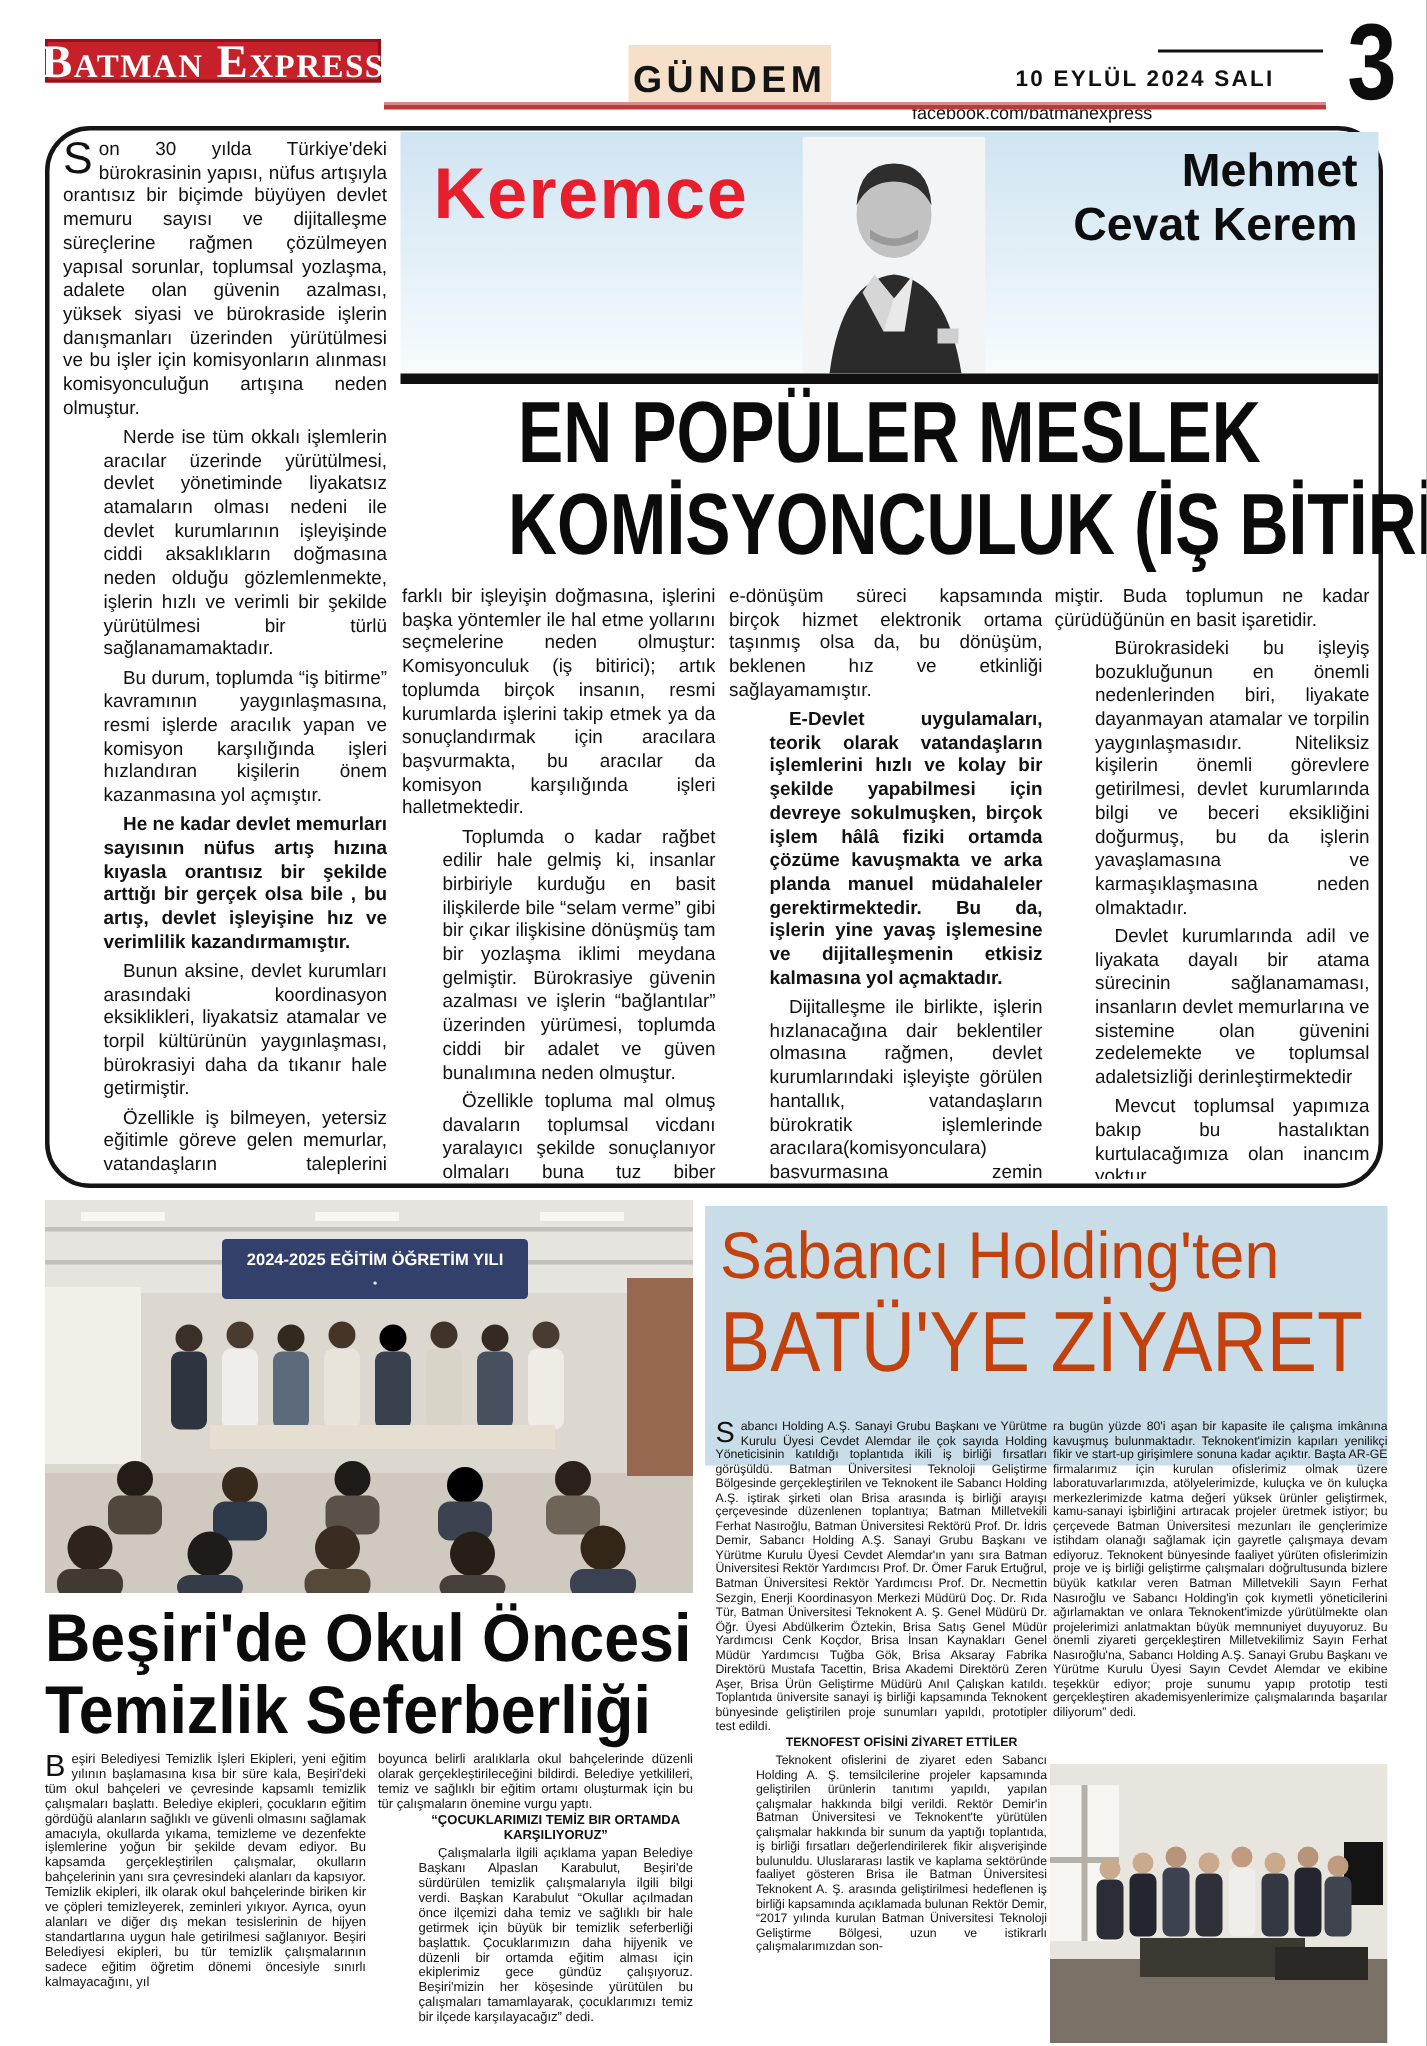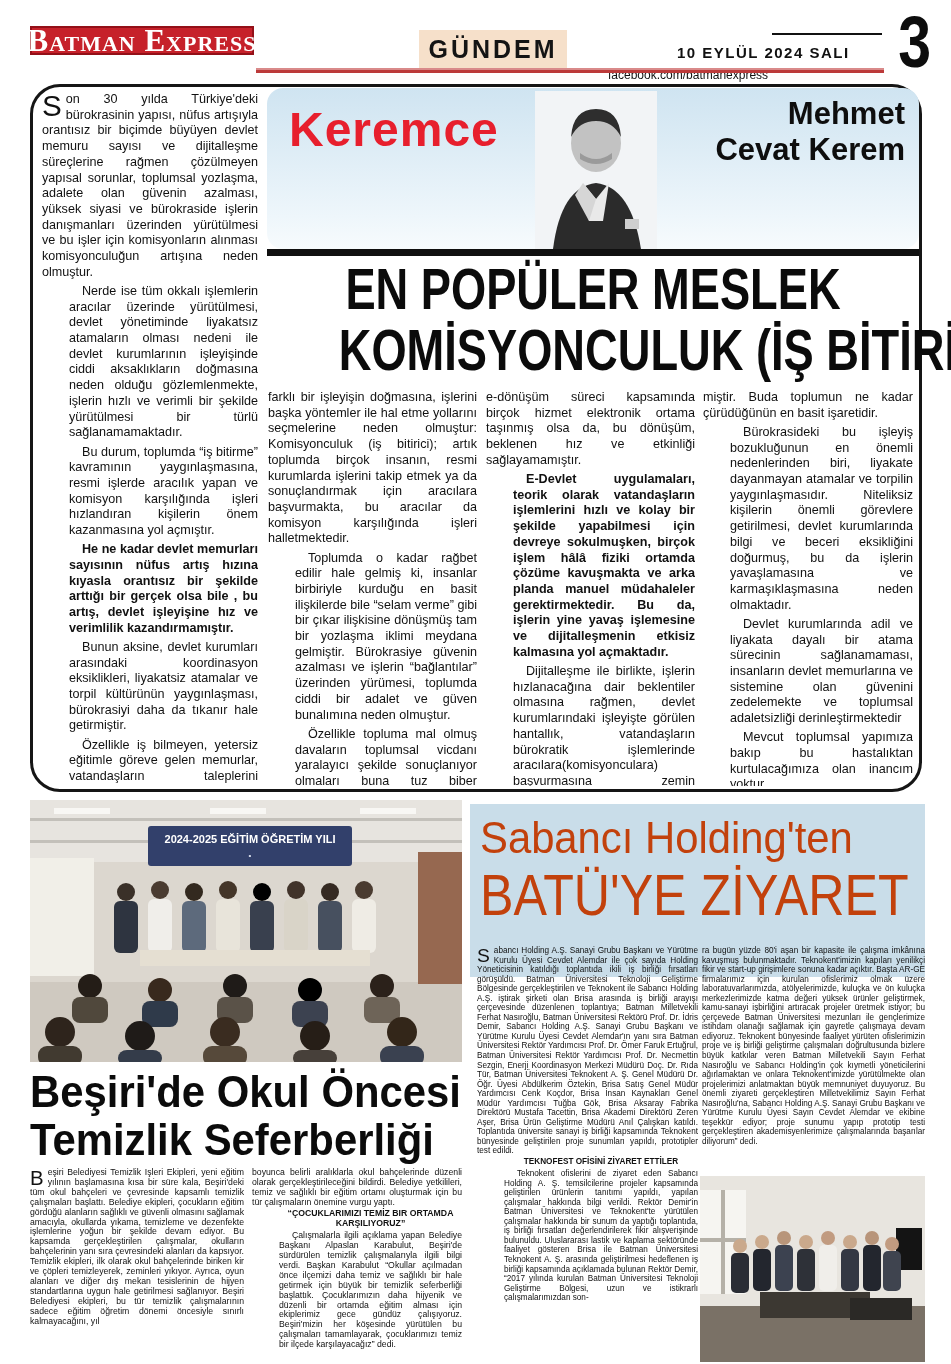--- a/index.html
+++ b/index.html
@@ -13,22 +13,22 @@
   .logo-box {
     position:absolute; left:30px; top:26px; width:224px; height:29px;
     background:#c6212a; border:2px solid #931018;
     display:flex; align-items:center; justify-content:center;
   }
   .logo-text {
     color:#fff; font-family:"Liberation Serif", serif; font-weight:bold;
     font-variant:small-caps; font-size:31px; letter-spacing:1px; white-space:nowrap;
   }
   .gundem-box {
-    position:absolute; left:419px; top:30px; width:148px; height:38px;
-    background:#f6e0ca; display:flex; align-items:center; justify-content:center;
+    position:absolute; left:419px; top:30px; width:135px; height:38px;
+    background:#f6e0ca; display:flex; align-items:flex-end; justify-content:center;
     font-size:25px; font-weight:bold; letter-spacing:3px; color:#141414;
   }
   .fb-text { position:absolute; left:608px; top:24px; font-size:12px; color:#111;margin-top:44px; }
   .fb-rule { position:absolute; left:772px; top:33px; width:110px; height:2px; background:#111; }
   .date-text { position:absolute; left:632px; top:44px; font-size:15px; font-weight:bold; letter-spacing:1.5px; color:#111;margin-left:45px; }
   .page-num {
     position:absolute; right:20px; top:6px; font-size:72px; font-weight:bold;
     color:#0d0d0d; line-height:1; transform:scaleX(.82); transform-origin:right top;
   }
   .red-rule {
@@ -48,21 +48,20 @@
   .col4 { left:703px; top:390px; width:210px; height:396px; }
   .para { margin:0; }
   .para + .para { text-indent:13px; margin-top:.28em;margin-left:27px; }
   .para.bold { font-weight:bold; }
   .para.subhead { font-weight:bold; text-align:center; text-indent:0 !important; margin-top:.15em; }
   .dropcap { float:left; font-size:2.35em; line-height:.82; padding:2px 4px 0 0; }
   
   .keremce-box {
     position:absolute; left:267px; top:88px; width:652px; height:161px;
     background:linear-gradient(#cfe4f1, #eef6fb 80%, #f7fbfd);
-    border-radius:16px;
   }
   .keremce-title {
     position:absolute; left:22px; top:14px; font-size:48px; font-weight:bold;
     color:#e71f2d; letter-spacing:1px;
   }
   .keremce-author {
     position:absolute; right:14px; top:8px; text-align:right; font-weight:bold;
     font-size:31px; line-height:1.16; color:#0e0e0e;
   }
   .portrait { position:absolute; left:268px; bottom:0; width:122px; height:158px; }

